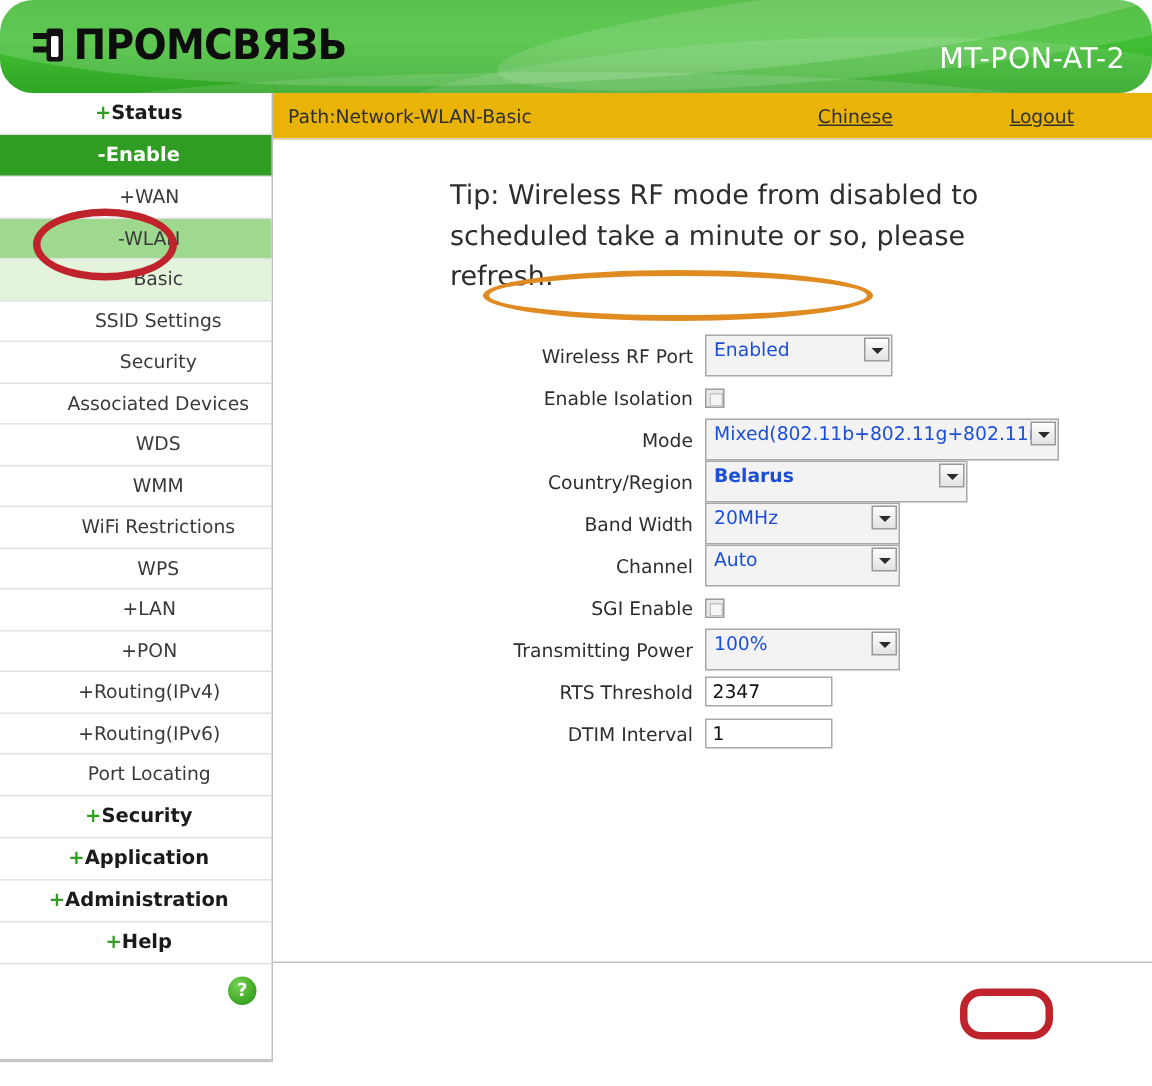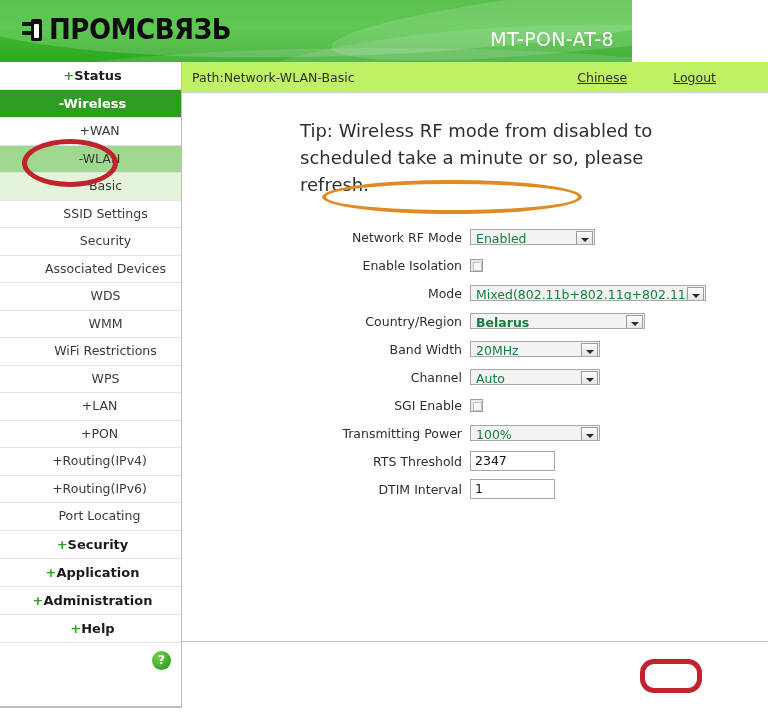--- a/index.html
+++ b/index.html
@@ -13,24 +13,25 @@
     width: 768px;
     height: 724px;
     overflow: hidden;
     background: #ffffff;
   }
 
   
   .header {
     position: relative;
     height: 62px;
-    width: 632px;
+    width: 768px;
     overflow: hidden;
     background: #3fba30;
     background: linear-gradient(to bottom, #3cb62d 0%, #41bf33 45%, #2fa524 100%);
+    border-radius: 22px;
   }
   .header .wave1 {
     position: absolute;
     left: -60px; top: -96px;
     width: 900px; height: 150px;
     border-radius: 0 0 50% 50%;
     background: rgba(255,255,255,0.16);
     transform: rotate(-3deg);
   }
   .header .wave2 {
@@ -181,27 +182,28 @@
   
   .content {
     flex: 1 1 auto;
     min-height: 580px;
     background: #ffffff;
     border-bottom: 1px solid #bfbfbf;
     position: relative;
   }
   .path-bar {
     height: 31px;
-    background: #bef264;
+    background: #eab308;
     border-bottom: 1px solid #d2d2d2;
     display: flex;
     align-items: center;
     padding-left: 10px;
     font-size: 12.5px;
     color: #2e2e2e;
+    gap: 32px;
   }
   .path-bar .spacer { flex: 1 1 auto; }
   .path-link {
     color: #303030;
     text-decoration: underline;
     font-size: 12.5px;
     cursor: pointer;
     margin-right: 46px;
   }
   .path-link.last { margin-right: 52px; }
@@ -230,25 +232,25 @@
     text-align: right;
     padding-right: 8px;
     font-size: 12.5px;
     color: #2e2e2e;
     white-space: nowrap;
   }
   .fctl { display: flex; align-items: center; }
 
   .sel {
     position: relative;
-    height: 16px;
+    height: 28px;
     border: 1px solid #a8a8a8;
     background: #f3f3f3;
     font-size: 12.5px;
-    color: #15803d;
+    color: #1d4ed8;
     line-height: 18px;
     padding-left: 5px;
     overflow: hidden;
     white-space: nowrap;
     cursor: pointer;
   }
   .sel .arrowbox {
     position: absolute;
     right: 1px; top: 1px;
     width: 17px; height: 16px;
@@ -348,29 +350,29 @@
     <div class="wave4"></div>
     <div class="logo-wrap">
       <div class="plug-icon">
         <div class="pin1"></div>
         <div class="pin2"></div>
         <div class="body"></div>
         <div class="inner"></div>
       </div>
       <div class="logo-text">ПРОМСВЯЗЬ</div>
     </div>
-    <div class="model-text">MT-PON-AT-8</div>
+    <div class="model-text">MT-PON-AT-2</div>
   </div>
 
   <div class="body-row">
 
     <div class="sidebar">
       <div id="nav-list">
           <div class="nav-item top"><span class="sign">+</span><span>Status</span></div>
-          <div class="nav-item top active-dark"><span class="sign">-</span><span>Wireless</span></div>
+          <div class="nav-item top active-dark"><span class="sign">-</span><span>Enable</span></div>
           <div class="nav-item lvl2"><span class="sign">+</span><span>WAN</span></div>
           <div class="nav-item lvl2 active-mid"><span class="sign">-</span><span>WLAN</span></div>
           <div class="nav-item lvl3 active-light"><span>Basic</span></div>
           <div class="nav-item lvl3"><span>SSID Settings</span></div>
           <div class="nav-item lvl3"><span>Security</span></div>
           <div class="nav-item lvl3"><span>Associated Devices</span></div>
           <div class="nav-item lvl3"><span>WDS</span></div>
           <div class="nav-item lvl3"><span>WMM</span></div>
           <div class="nav-item lvl3"><span>WiFi Restrictions</span></div>
           <div class="nav-item lvl3"><span>WPS</span></div>
@@ -394,21 +396,21 @@
         <span>Path:Network-WLAN-Basic</span>
         <span class="spacer"></span>
         <span class="path-link">Chinese</span>
         <span class="path-link last">Logout</span>
       </div>
 
       <div class="tip">Tip: Wireless RF mode from disabled to scheduled take a minute or so, please refresh.</div>
 
       <div class="form" id="form-rows">
           <div class="frow">
-            <div class="flabel">Network RF Mode</div>
+            <div class="flabel">Wireless RF Port</div>
             <div class="fctl">
               <div class="sel w-rf"><span>Enabled</span><span class="arrowbox"></span></div>
             </div>
           </div>
           <div class="frow">
             <div class="flabel">Enable Isolation</div>
             <div class="fctl">
               <div class="cbox"></div>
             </div>
           </div>

